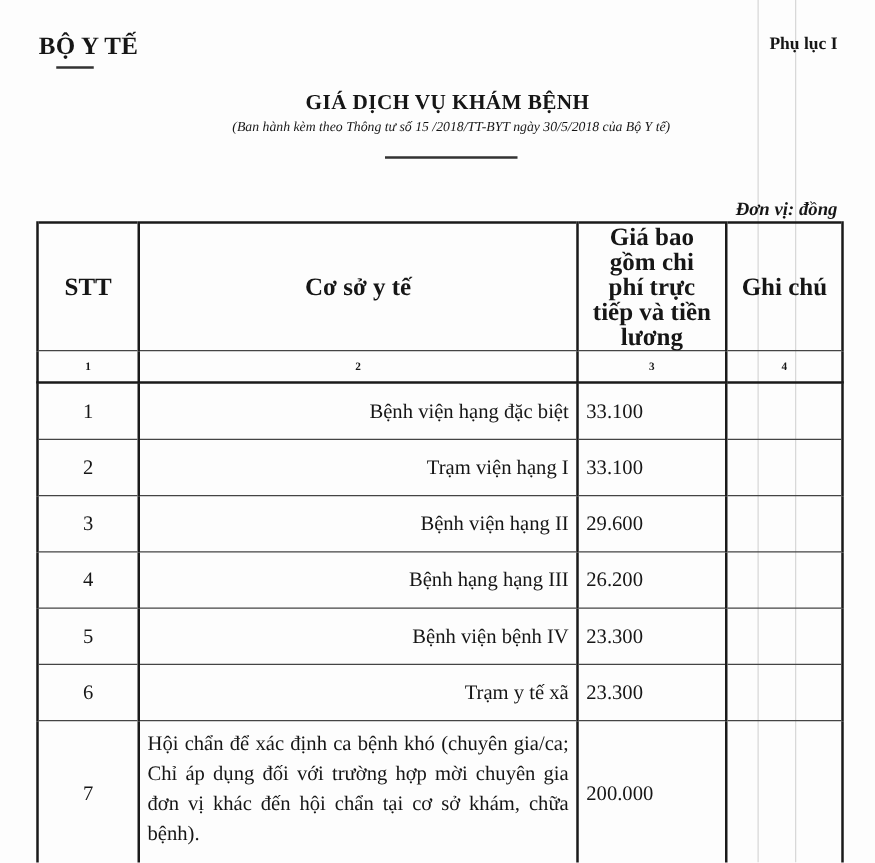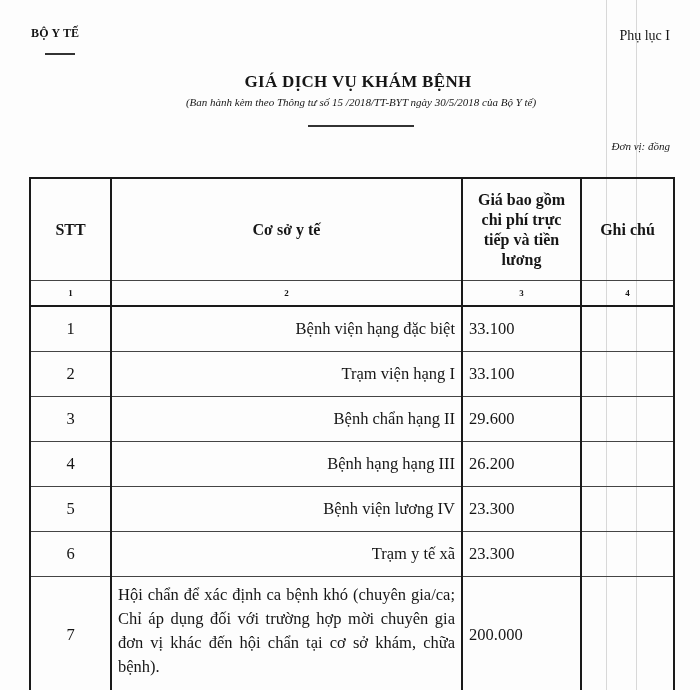--- a/index.html
+++ b/index.html
@@ -6,56 +6,56 @@
   body {
     width: 700px; height: 690px; overflow: hidden;
     background: #fdfdfd;
     font-family: "Liberation Serif", "DejaVu Serif", serif;
     color: #161616;
     position: relative;
   }
   .faint-line { position: absolute; top: 0; bottom: 0; width: 1px; background: #d8d8d8; }
   .agency {
     position: absolute; left: 31px; top: 26px;
-    font-weight: bold; font-size: 12px; letter-spacing: 0.2px;
+    font-weight: bold; font-size: 20px; letter-spacing: 0.2px;
   }
   .agency-rule { position: absolute; left: 45px; top: 53px; width: 30px; height: 2px; background: #333; }
   .appendix {
     position: absolute; right: 30px; top: 28px;
-    font-weight: normal; font-size: 14px;
+    font-weight: bold; font-size: 14px;
   }
   .title {
     position: absolute; left: 0; right: 0; top: 72px;
     text-align: center; font-weight: bold; font-size: 17px; letter-spacing: 0.3px;
     padding-left: 16px;
   }
   .subtitle {
     position: absolute; left: 0; right: 0; top: 96px;
     text-align: center; font-style: italic; font-size: 11px;
     padding-left: 22px;
   }
   .sub-rule { position: absolute; left: 308px; top: 125px; width: 106px; height: 2px; background: #333; }
   .unit {
-    position: absolute; right: 30px; top: 140px;
-    font-style: italic; font-size: 11px;
+    position: absolute; right: 30px; top: 160px;
+    font-style: italic; font-size: 15px; font-weight: bold;
   }
   table.price-table {
     position: absolute; left: 29px; top: 177px;
     border-collapse: collapse; table-layout: fixed;
     width: 644px;
     border: 2px solid #1a1a1a;
   }
   .price-table td, .price-table th {
     border-left: 2px solid #1a1a1a; border-right: 2px solid #1a1a1a;
     border-top: 1.5px solid #444; border-bottom: 1.5px solid #444;
     padding: 0 6px;
     vertical-align: middle;
   }
   .price-table th {
-    font-weight: bold; font-size: 16px; line-height: 20px; text-align: center;
+    font-weight: bold; font-size: 20px; line-height: 20px; text-align: center;
     height: 101px;
   }
   .price-table tr.idx td {
     height: 24px; font-size: 9px; font-weight: bold; text-align: center;
     border-bottom: 2px solid #1a1a1a;
   }
   .price-table tr.row td { height: 44px; font-size: 16.5px; }
   .price-table tr.row.tall td { height: 110px; vertical-align: top; }
   .c-stt { text-align: center; }
   .c-name { text-align: right; }
@@ -106,33 +106,33 @@
     <td></td>
   </tr>
   <tr class="row">
     <td class="c-stt">2</td>
     <td class="c-name">Trạm viện hạng I</td>
     <td class="c-price">33.100</td>
     <td></td>
   </tr>
   <tr class="row">
     <td class="c-stt">3</td>
-    <td class="c-name">Bệnh chẩn hạng II</td>
+    <td class="c-name">Bệnh viện hạng II</td>
     <td class="c-price">29.600</td>
     <td></td>
   </tr>
   <tr class="row">
     <td class="c-stt">4</td>
     <td class="c-name">Bệnh hạng hạng III</td>
     <td class="c-price">26.200</td>
     <td></td>
   </tr>
   <tr class="row">
     <td class="c-stt">5</td>
-    <td class="c-name">Bệnh viện lương IV</td>
+    <td class="c-name">Bệnh viện bệnh IV</td>
     <td class="c-price">23.300</td>
     <td></td>
   </tr>
   <tr class="row">
     <td class="c-stt">6</td>
     <td class="c-name">Trạm y tế xã</td>
     <td class="c-price">23.300</td>
     <td></td>
   </tr>
   <tr class="row tall">

